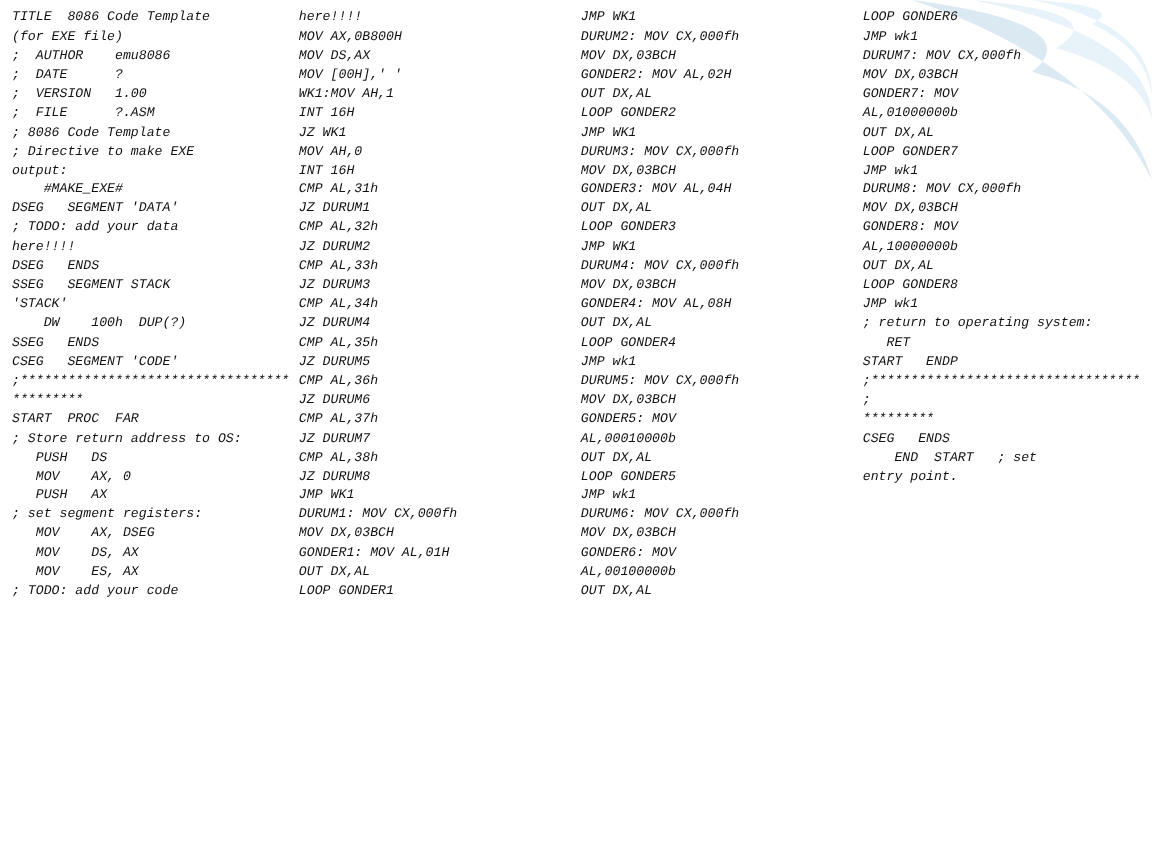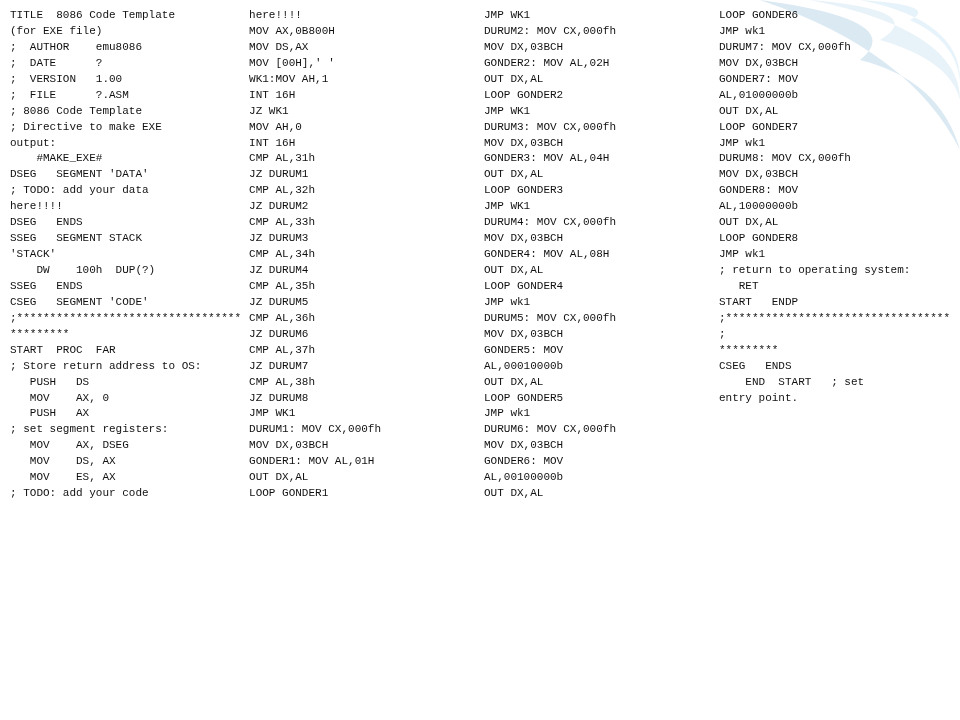--- a/index.html
+++ b/index.html
@@ -30,20 +30,21 @@
       width: 100%;
       height: 100%;
     }
     .content {
       position: relative;
       z-index: 1;
       padding: 8px 10px;
       display: flex;
       gap: 0;
       height: 100%;
+      font-style: italic;
     }
     .column {
       flex: 1;
       padding-right: 8px;
       white-space: pre;
       line-height: 1.45;
       color: #111;
     }
     .column:last-child {
       padding-right: 0;

